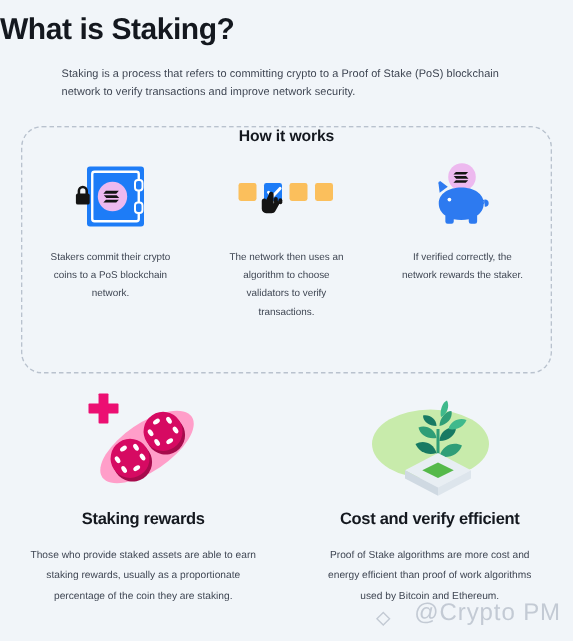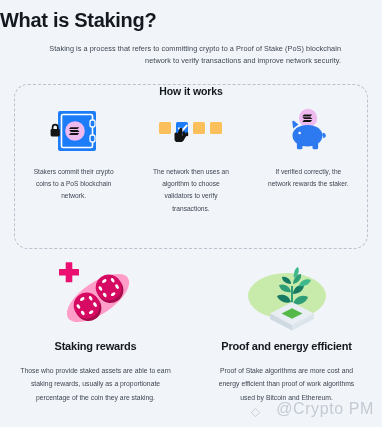--- a/index.html
+++ b/index.html
@@ -19,21 +19,21 @@
   
   .page-title {
     font-size: 20px;
     font-weight: bold;
     letter-spacing: -0.3px;
     color: #14181f;
     margin: 9px 0 0 0;
     line-height: 1.15;
   }
   .page-subtitle {
-    text-align: right;
+    text-align: left;
     font-size: 7.3px;
     line-height: 1.65;
     color: #3f4653;
     margin: 11px auto 0 auto;
     width: 300px;
     letter-spacing: 0.05px;
   }
 
   
   .howitworks-panel {
@@ -261,21 +261,21 @@
         <path d="M64 28c5 1 10-1 12-6-5-2-11 1-12 6z" fill="#3fb98c"></path>
 
         <g>
           <path d="M35 55.5L57 44l22 11.5-22 11.5z" fill="#e8eef3"></path>
           <path d="M46.5 55.5L57 50.3l10.5 5.2L57 60.7z" fill="#55b94a"></path>
           <path d="M35 55.5v5.5L57 72.5V67z" fill="#cfd9e2"></path>
           <path d="M79 55.5v5.5L57 72.5V67z" fill="#dde5ec"></path>
         </g>
       </svg>
     </div>
-    <div class="bcol-title">Proof and energy efficient</div>
+    <div class="bcol-title">Cost and verify efficient</div>
     <div class="bcol-text">Proof of Stake algorithms are more cost and energy efficient than proof of work algorithms used by Bitcoin and Ethereum.</div>
   </div>
 
 </div>
 
 <div class="watermark">
   <span>
     <svg width="11" height="11" viewBox="0 0 12 12">
       <path d="M6 1.4l4.6 4.6L6 10.6 1.4 6z" fill="none" stroke="#c3cad4" stroke-width="1"></path>
     </svg>

